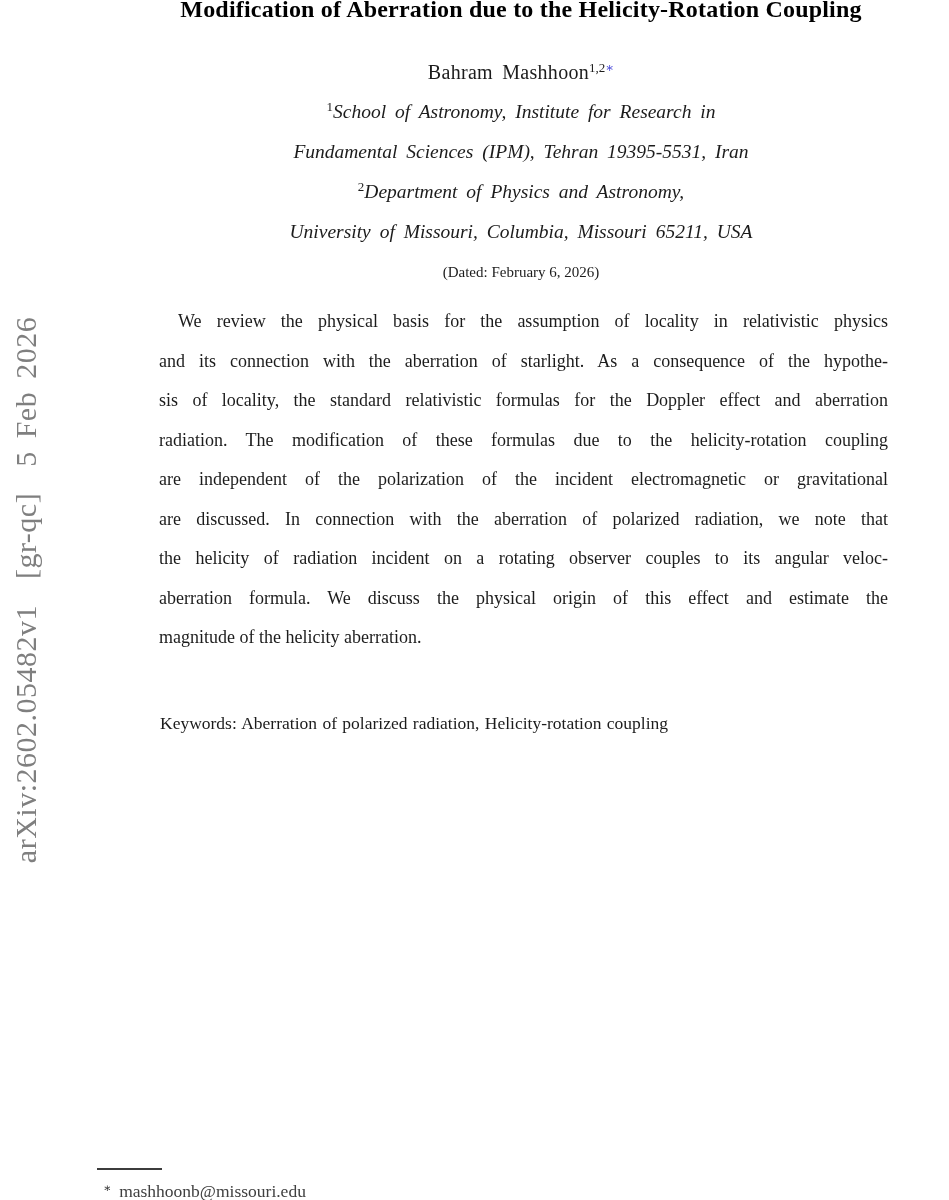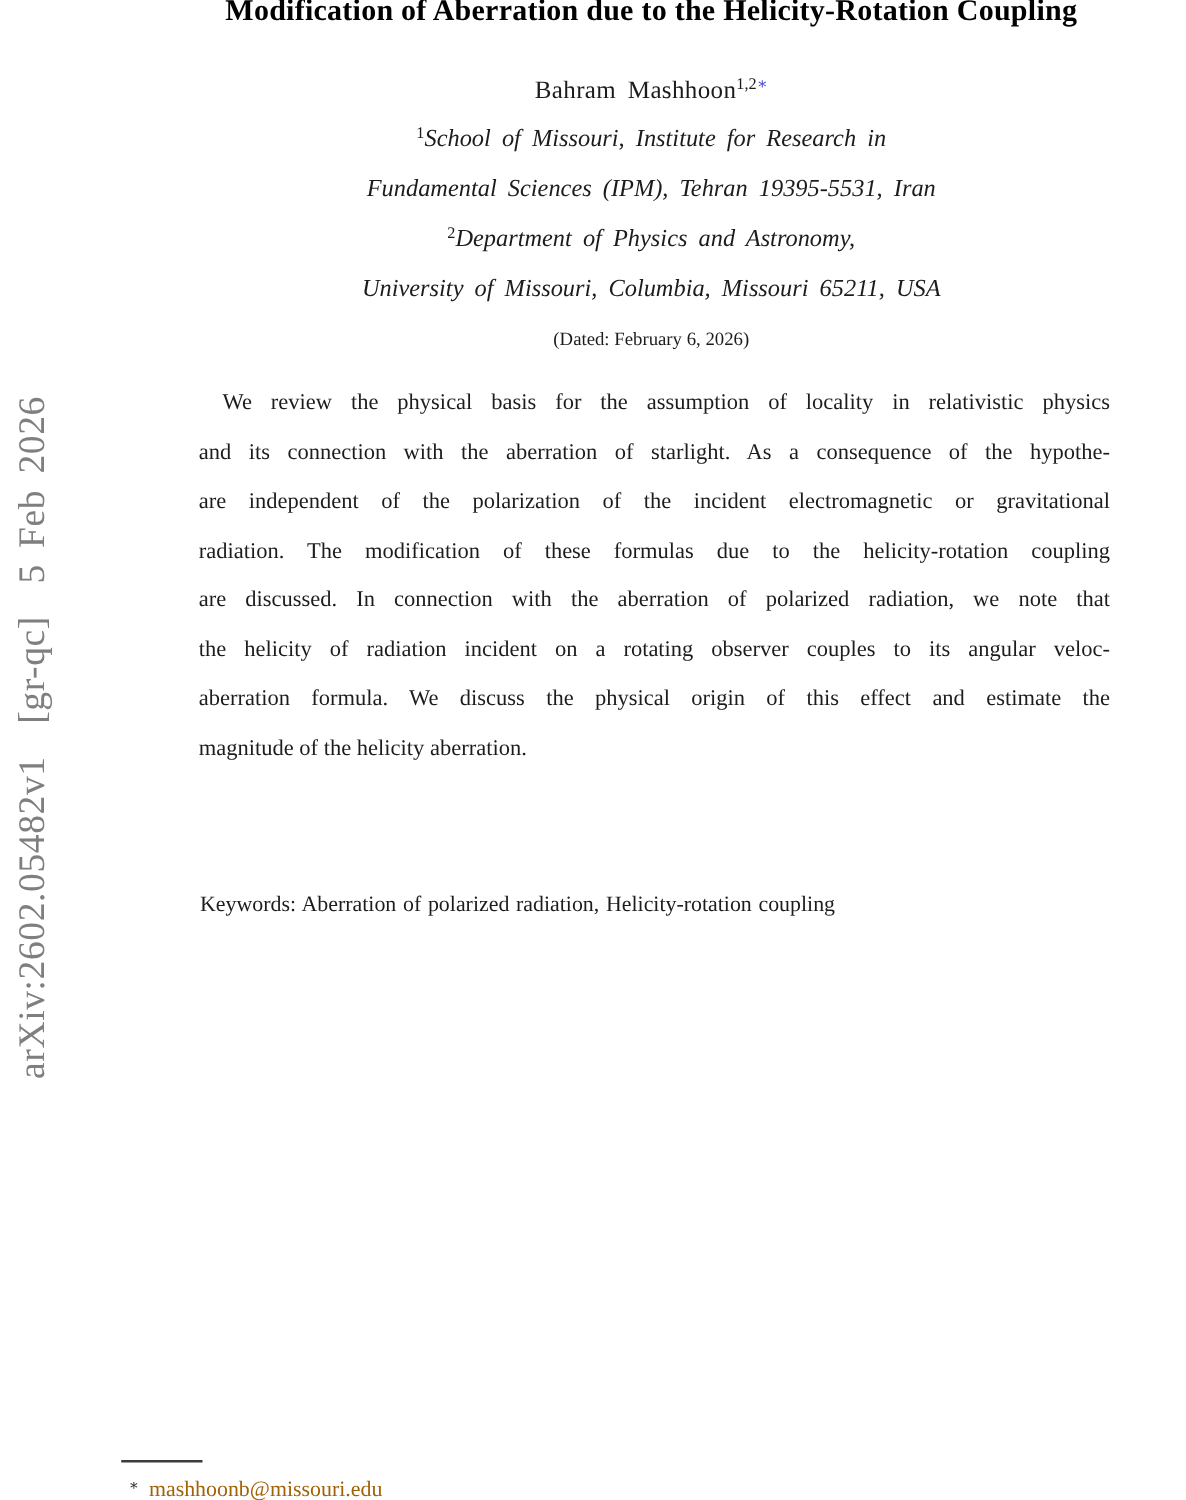--- a/index.html
+++ b/index.html
@@ -131,21 +131,21 @@
     line-height: 24px;
   }
   .footnote-line .fn-sym {
     font-size: 12px;
     vertical-align: 5px;
     color: #2a2a2a;
     margin-left: 6px;
     margin-right: 8px;
   }
   .footnote-line a {
-    color: #a16207;
+    color: #404040;
     text-decoration: none;
     cursor: pointer;
   }
 </style>
 </head>
 <body>
 
 <div class="page">
 
   <div class="arxiv-vertical">arXiv:2602.05482v1  [gr-qc]  5 Feb 2026</div>
@@ -154,21 +154,21 @@
 
     <h1 class="title">Modification of Aberration due to the Helicity-Rotation Coupling</h1>
 
     <div class="header-block">
 
       <div class="header-line author-line">
         <span class="name">Bahram Mashhoon</span><sup class="affil-marks">1,2</sup><sup class="fn-mark blue">∗</sup>
       </div>
 
       <div class="header-line affil-line">
-        <sup>1</sup><span>School of Missouri, Institute for Research in</span>
+        <sup>1</sup><span>School of Astronomy, Institute for Research in</span>
       </div>
 
       <div class="header-line affil-line">
         <span>Fundamental Sciences (IPM), Tehran 19395-5531, Iran</span>
       </div>
 
       <div class="header-line affil-line">
         <sup>2</sup><span>Department of Physics and Astronomy,</span>
       </div>
 
@@ -176,22 +176,23 @@
         <span>University of Missouri, Columbia, Missouri 65211, USA</span>
       </div>
 
       <div class="header-line dated-line">(Dated: February 6, 2026)</div>
 
     </div>
 
     <div class="abstract">
       <div class="abs-line first">We review the physical basis for the assumption of locality in relativistic physics</div>
       <div class="abs-line">and its connection with the aberration of starlight.  As a consequence of the hypothe-</div>
+      <div class="abs-line">sis of locality, the standard relativistic formulas for the Doppler effect and aberration</div>
+      <div class="abs-line">radiation.  The modification of these formulas due to the helicity-rotation coupling</div>
       <div class="abs-line">are independent of the polarization of the incident electromagnetic or gravitational</div>
-      <div class="abs-line">radiation.  The modification of these formulas due to the helicity-rotation coupling</div>
       <div class="abs-line">are discussed. In connection with the aberration of polarized radiation, we note that</div>
       <div class="abs-line">the helicity of radiation incident on a rotating observer couples to its angular veloc-</div>
       <div class="abs-line">aberration formula.  We discuss the physical origin of this effect and estimate the</div>
       <div class="abs-line last">magnitude of the helicity aberration.</div>
     </div>
 
     <div class="keywords">
       <span>Keywords:</span>
       <span>Aberration of polarized radiation, Helicity-rotation coupling</span>
     </div>

